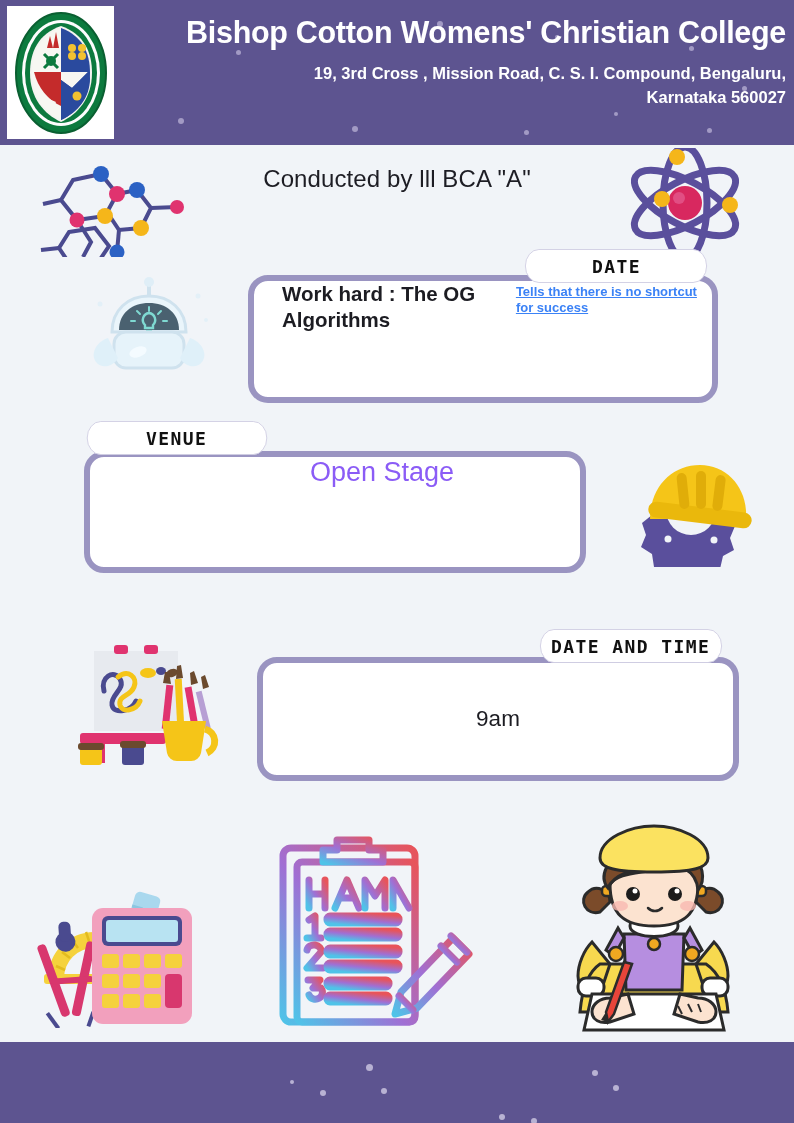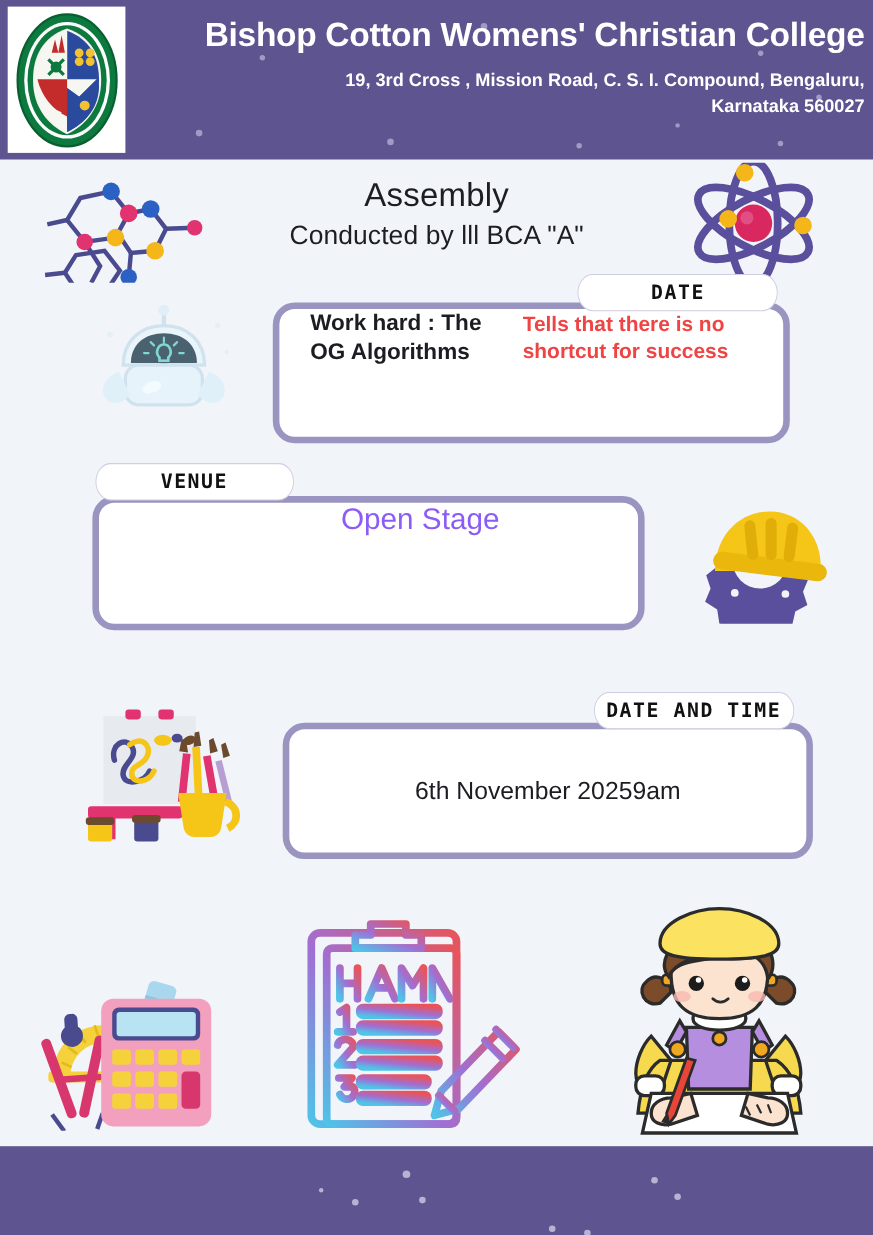--- a/index.html
+++ b/index.html
@@ -51,21 +51,21 @@
     position:absolute;background:#fff;border:6px solid #9a94c1;border-radius:20px;
     box-sizing:border-box;z-index:3;
   }
   .card-inner{position:absolute;inset:0;display:flex;justify-content:center;}
 
   
   #pill-theme{left:505px;top:249px;width:222px;height:34px;}
   #card-theme{left:248px;top:275px;width:470px;height:128px;}
   #card-theme .card-inner{align-items:flex-start;padding-left:28px;}
   .theme-title{font-size:20.5px;font-weight:bold;color:#1c1c22;line-height:1.25;}
-  .theme-sub{font-size:19px;font-weight:bold;color:#ef4444;margin-top:3px;line-height:1.25;}
+  .theme-sub{font-size:13px;font-weight:bold;color:#3b82f6;margin-top:3px;line-height:1.25;text-decoration:underline;}
 
   
   #pill-venue{left:67px;top:421px;width:220px;height:34px;}
   #card-venue{left:84px;top:451px;width:502px;height:122px;}
   #card-venue .card-inner{align-items:flex-start;padding-left:94px;}
   .venue-text{font-size:27px;color:#8b5cf6;font-weight:400;}
 
   
   #pill-date{left:520px;top:629px;width:222px;height:34px;}
   #card-date{left:257px;top:657px;width:482px;height:124px;}
@@ -135,21 +135,20 @@
     <div class="hdr-text">
       <div class="college-name">Bishop Cotton Womens' Christian College</div>
       <div class="college-addr">
         <div>19, 3rd Cross , Mission Road, C. S. I. Compound, Bengaluru,</div>
         <div>Karnataka 560027</div>
       </div>
     </div>
   </div>
 
   <div class="title-block">
-    <div class="t-main">Assembly</div>
     <div class="t-sub">Conducted by lll BCA "A"</div>
   </div>
 
   <div class="art" id="art-molecule">
     <svg width="160" height="105" viewBox="0 0 160 105">
       <g stroke="#4a4a8f" stroke-width="4" fill="none">
         <path d="M40 28 L68 22 L84 42 L72 64 L44 68 L28 48 Z"></path>
         <path d="M44 68 L58 90 L50 105"></path>
         <path d="M28 48 L10 52"></path>
         <path d="M84 42 L104 38 L118 56 L108 76 L86 78 L74 60"></path>
@@ -405,21 +404,20 @@
     <div class="card-inner">
       <div class="venue-text">Open Stage</div>
     </div>
   </div>
 
   <div class="pill" id="pill-date">
     <span>DATE AND TIME</span>
   </div>
   <div class="card" id="card-date">
     <div class="card-inner">
-      <div class="date-text">6th November 2025</div>
       <div class="date-text">9am</div>
     </div>
   </div>
 
   <div class="footer">
     <div class="ft-dot" style="left:366px;top:22px;width:7px;height:7px;"></div>
     <div class="ft-dot" style="left:290px;top:38px;width:4px;height:4px;"></div>
     <div class="ft-dot" style="left:320px;top:48px;width:6px;height:6px;"></div>
     <div class="ft-dot" style="left:381px;top:46px;width:6px;height:6px;"></div>
     <div class="ft-dot" style="left:592px;top:28px;width:6px;height:6px;"></div>

